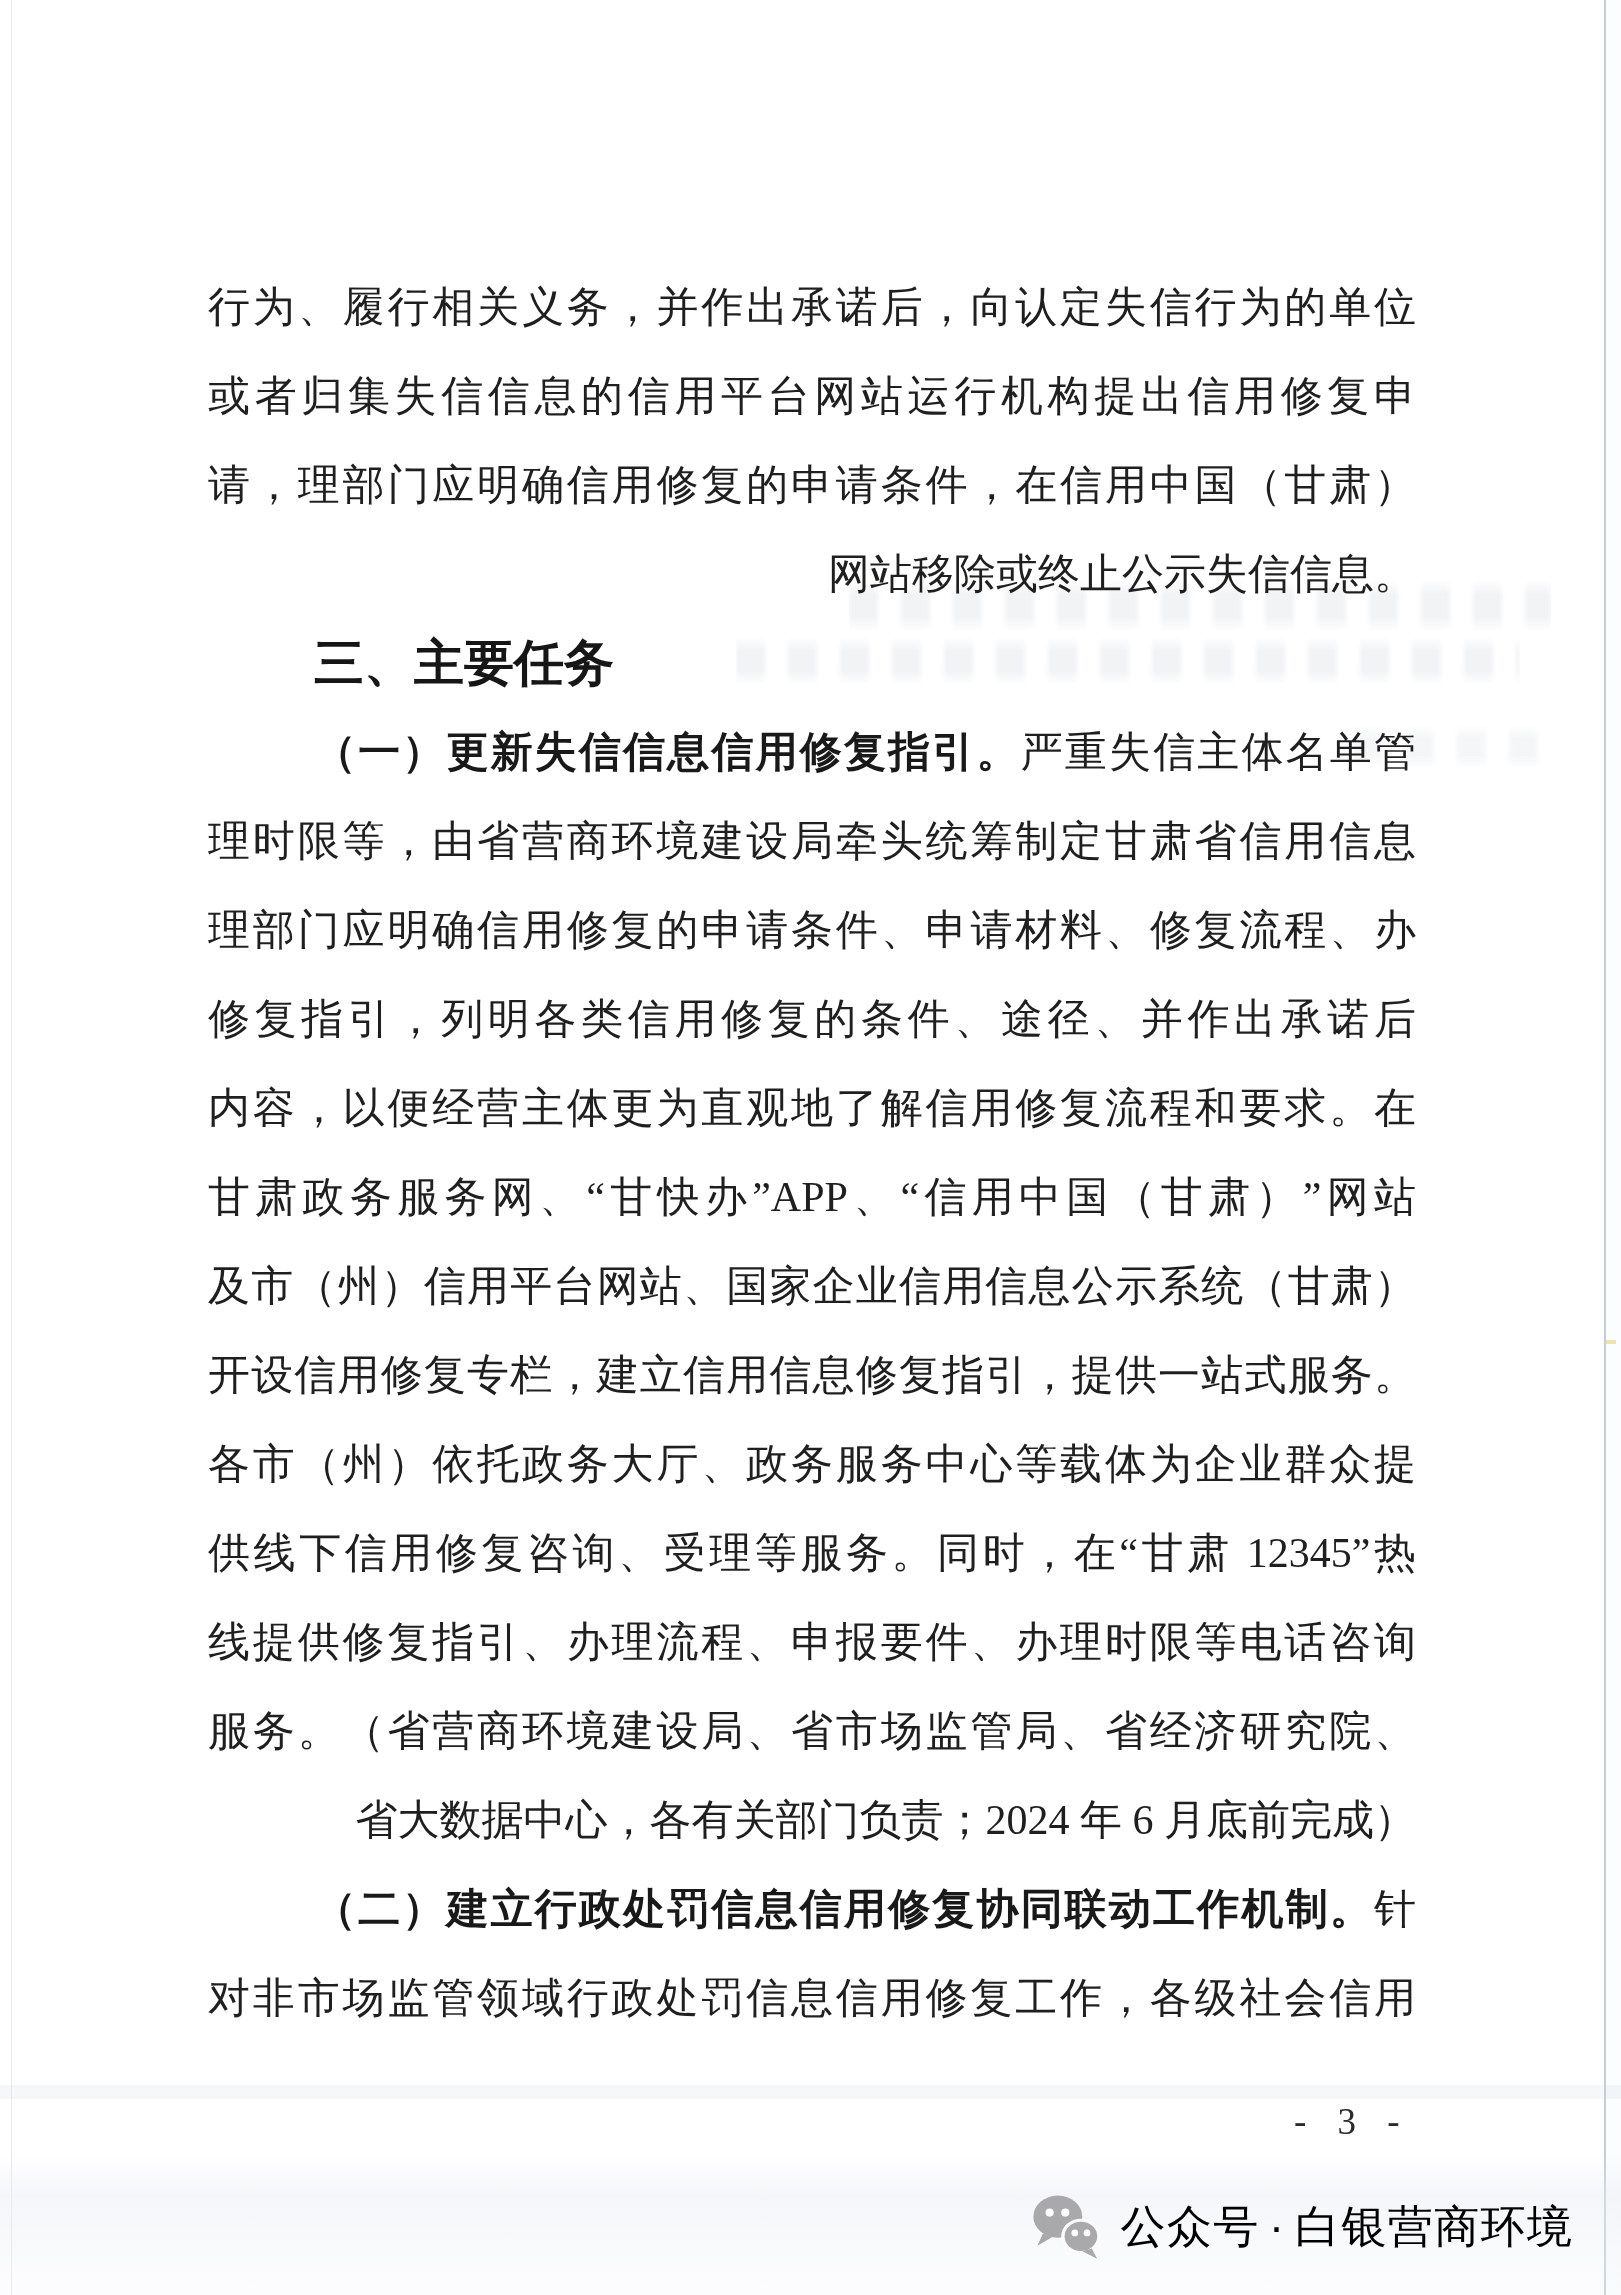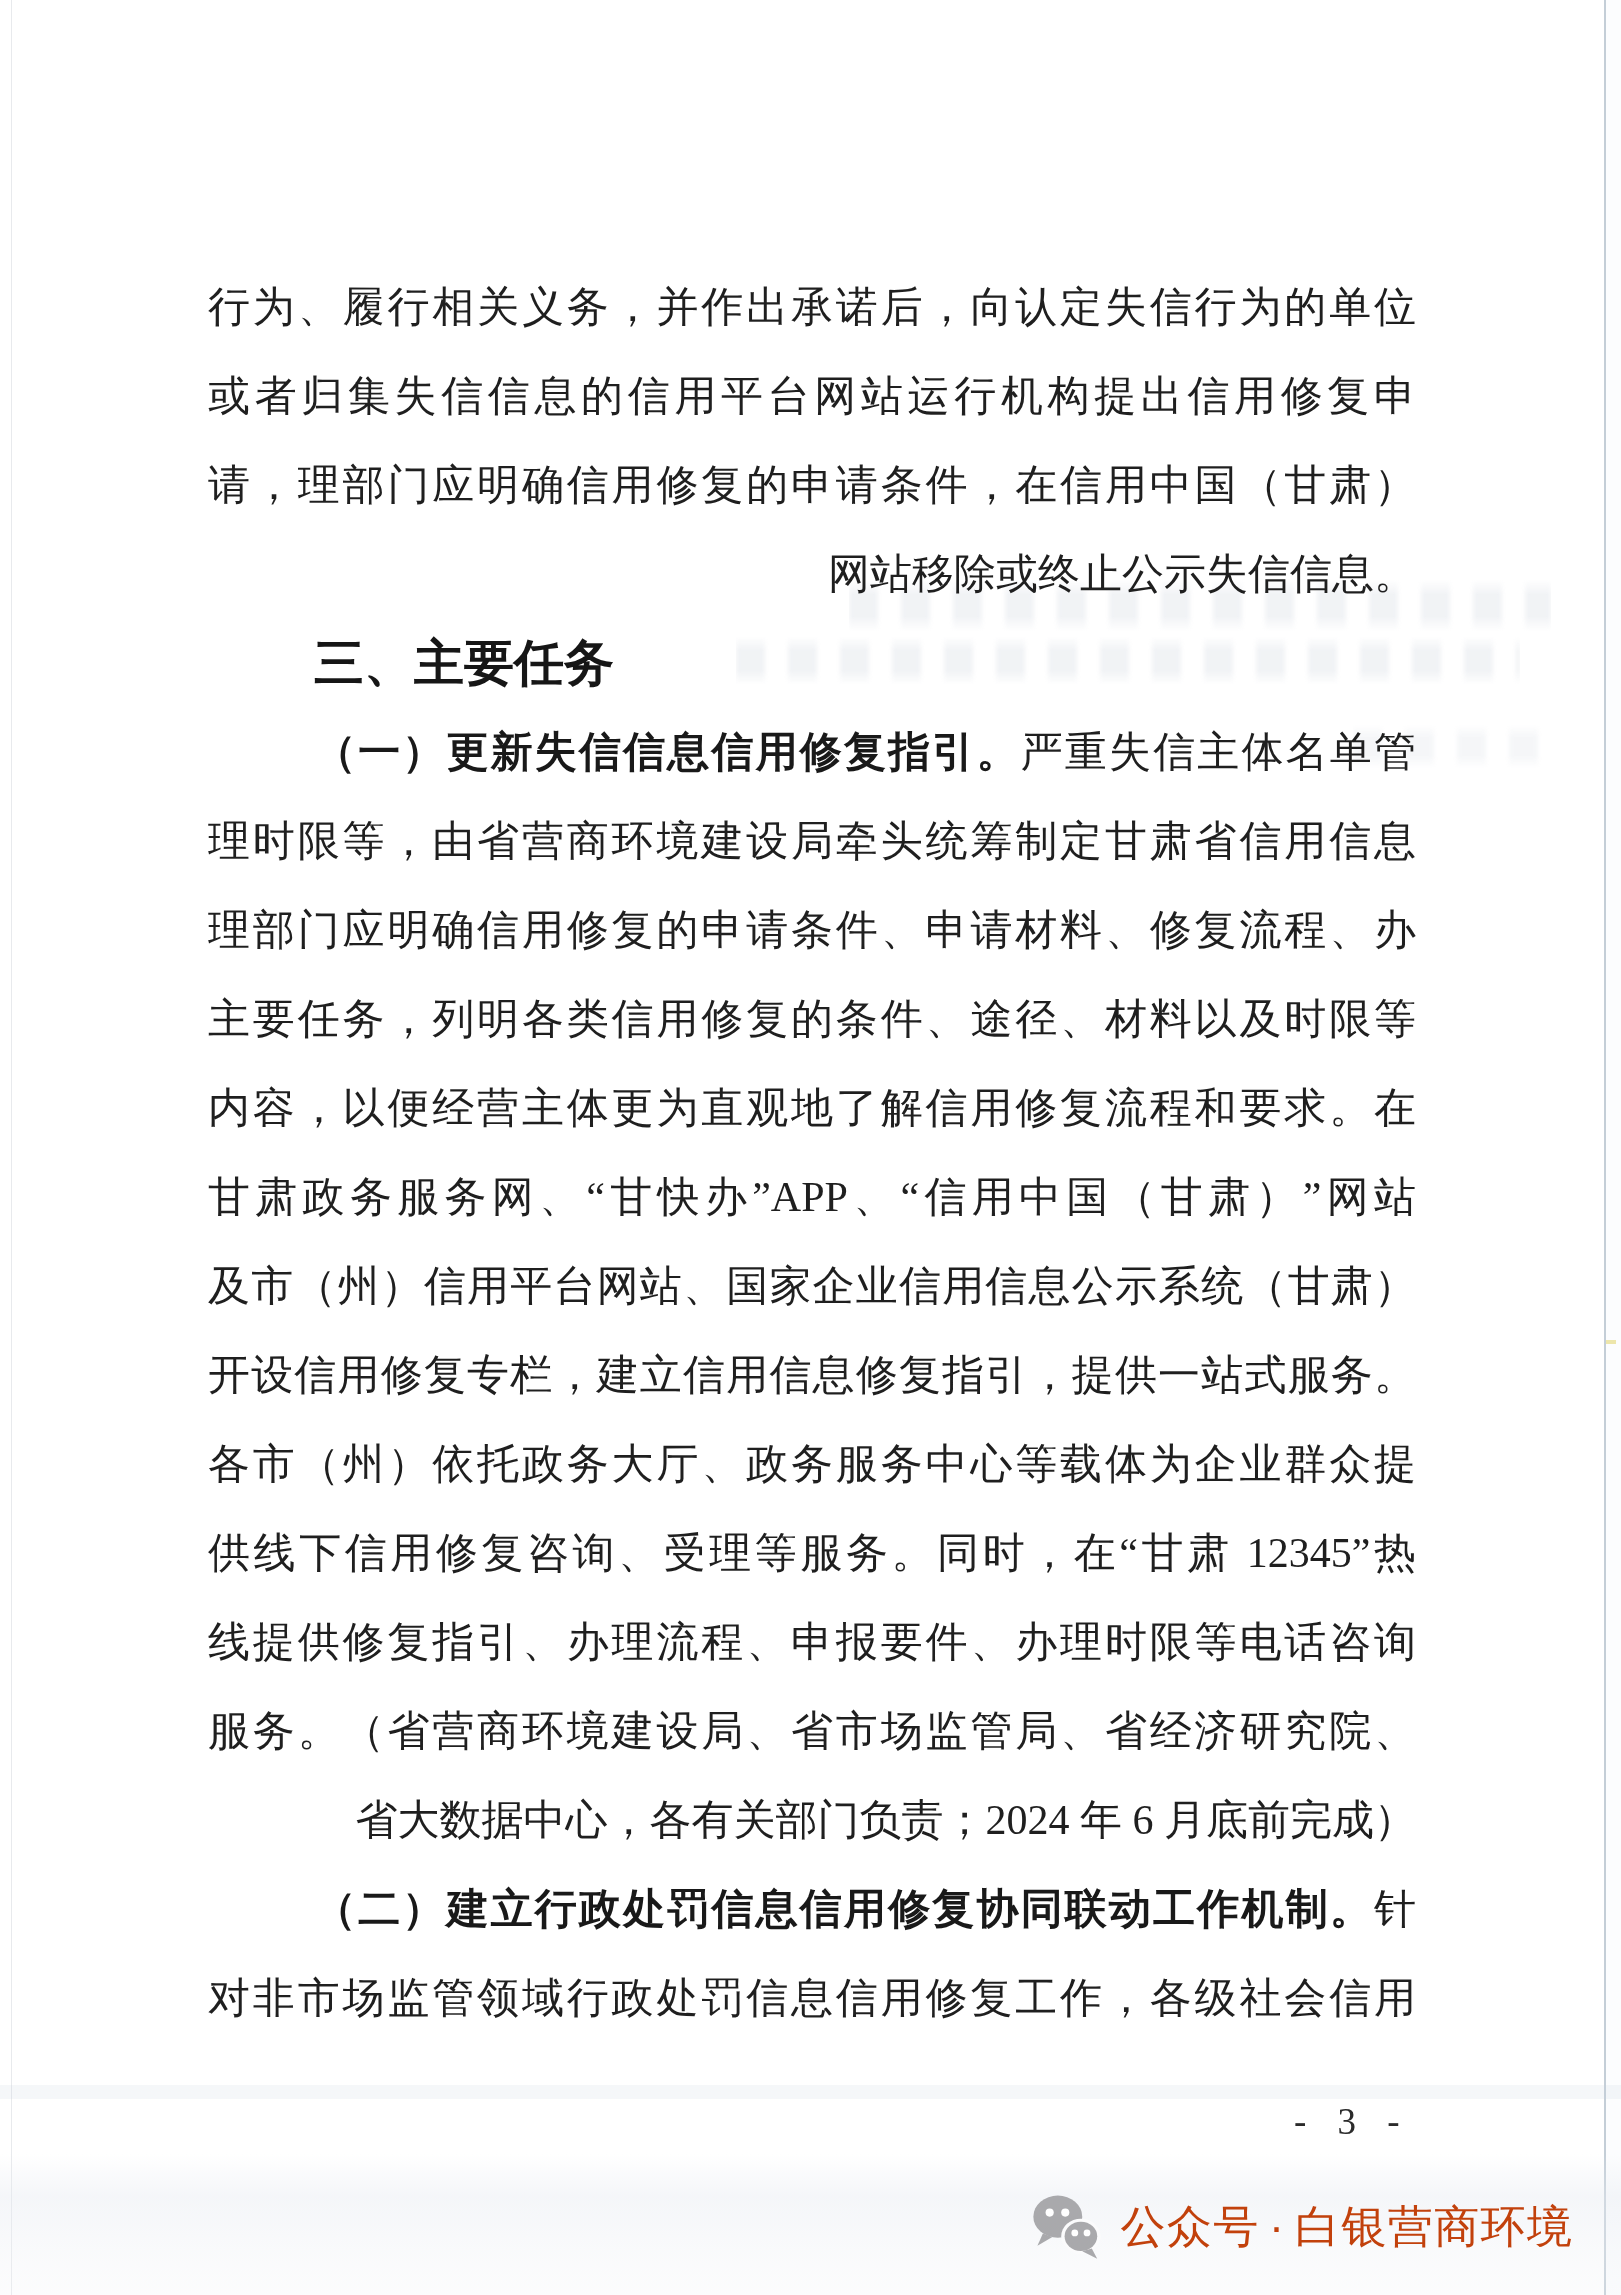--- a/index.html
+++ b/index.html
@@ -93,21 +93,21 @@
   }
   
   .watermark {
     position: absolute; left: 1032px; top: 2193px; height: 68px;
     display: flex; align-items: center; gap: 16.4px;
     color: #b1b1b4;
   }
   .wm-icon { width: 72px; height: 67px; flex: 0 0 auto; }
   .wm-text {
     font-family: "Liberation Sans", "DejaVu Sans", sans-serif;
-    font-size: 45px; letter-spacing: 1.4px; color: #c2410c;
+    font-size: 45px; letter-spacing: 1.4px; color: #000000;
     white-space: nowrap;
   }
   .wm-dot { margin: 0 9.5px; }
 </style>
 </head>
 <body>
 
 <div class="page">
 
   <div class="scan-strip-right"></div>
@@ -124,21 +124,21 @@
     <div class="line">行为、履行相关义务，并作出承诺后，向认定失信行为的单位</div>
     <div class="line">或者归集失信信息的信用平台网站运行机构提出信用修复申</div>
     <div class="line">请，理部门应明确信用修复的申请条件，在信用中国（甘肃）</div>
     <div class="line line--plain">网站移除或终止公示失信信息。</div>
 
     <div class="line line--heading">三、主要任务</div>
 
     <div class="line line--indent"><span class="seg-head">（一）更新失信信息信用修复指引。</span><span>严重失信主体名单管</span></div>
     <div class="line">理时限等，由省营商环境建设局牵头统筹制定甘肃省信用信息</div>
     <div class="line">理部门应明确信用修复的申请条件、申请材料、修复流程、办</div>
-    <div class="line">主要任务，列明各类信用修复的条件、途径、材料以及时限等</div>
+    <div class="line">修复指引，列明各类信用修复的条件、途径、并作出承诺后</div>
     <div class="line">内容，以便经营主体更为直观地了解信用修复流程和要求。在</div>
     <div class="line">甘肃政务服务网、“甘快办”APP、“信用中国（甘肃）”网站</div>
     <div class="line">及市（州）信用平台网站、国家企业信用信息公示系统（甘肃）</div>
     <div class="line">开设信用修复专栏，建立信用信息修复指引，提供一站式服务。</div>
     <div class="line">各市（州）依托政务大厅、政务服务中心等载体为企业群众提</div>
     <div class="line">供线下信用修复咨询、受理等服务。同时，在“甘肃 12345”热</div>
     <div class="line">线提供修复指引、办理流程、申报要件、办理时限等电话咨询</div>
     <div class="line">服务。（省营商环境建设局、省市场监管局、省经济研究院、</div>
     <div class="line line--plain">省大数据中心，各有关部门负责；2024 年 6 月底前完成）</div>
 

